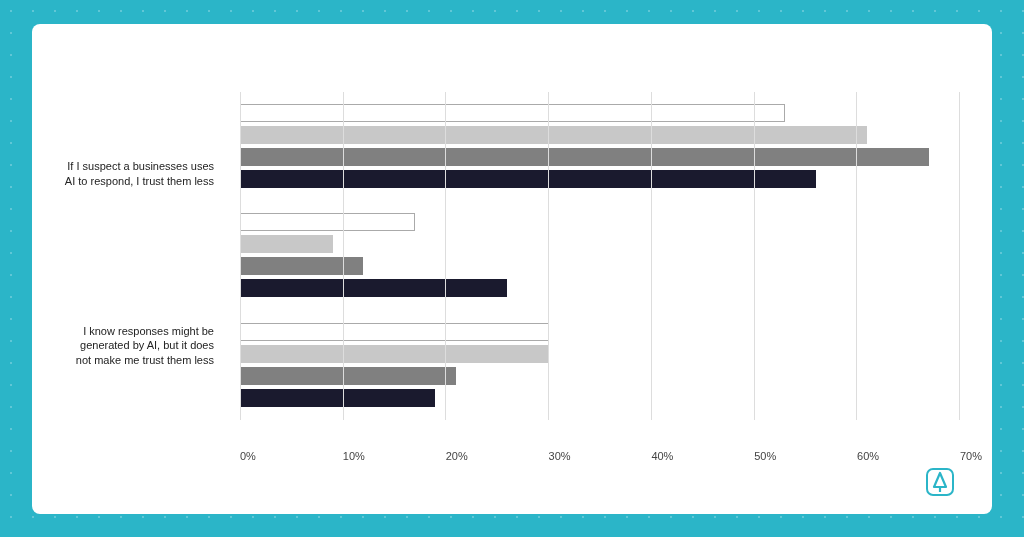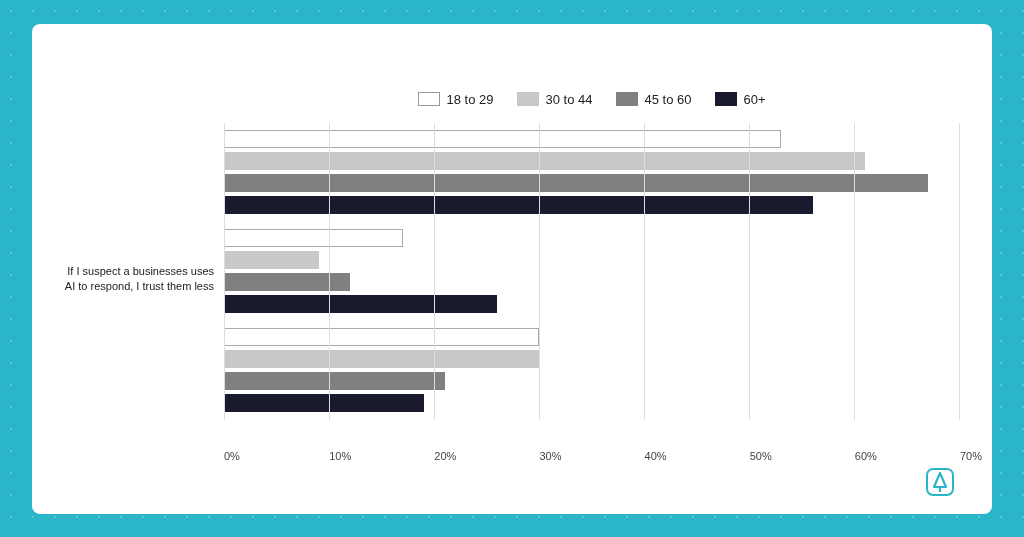--- a/index.html
+++ b/index.html
@@ -64,21 +64,21 @@
 
     .legend-swatch {
       width: 22px;
       height: 14px;
       border: 1px solid #999;
     }
 
     .chart-area {
       display: flex;
       flex: 1;
-      gap: 0;
+      gap: 16px;
     }
 
     .y-labels {
       width: 160px;
       flex-shrink: 0;
       display: flex;
       flex-direction: column;
       justify-content: space-around;
       padding-right: 10px;
       padding-bottom: 26px;
@@ -196,44 +196,26 @@
 </head>
 <body>
 
 <div class="card">
 
   <div class="title">
     <span></span><br>
     <span></span>
   </div>
 
-  <div class="legend">
-
-  <div class="legend-item">
-        <div class="legend-swatch" style="background: rgb(255, 255, 255); border: 1px solid rgb(153, 153, 153);"></div>
-        <span>18 to 29</span>
-      </div>
-      <div class="legend-item">
-        <div class="legend-swatch" style="background: rgb(200, 200, 200); border: none;"></div>
-        <span>30 to 44</span>
-      </div>
-      <div class="legend-item">
-        <div class="legend-swatch" style="background: rgb(128, 128, 128); border: none;"></div>
-        <span>45 to 60</span>
-      </div>
-      <div class="legend-item">
-        <div class="legend-swatch" style="background: rgb(26, 26, 46); border: none;"></div>
-        <span>60+</span>
-      </div>
-    </div>
 
   <div class="chart-area">
     <div class="y-labels">
 
     <div class="y-label">If I suspect a businesses uses AI to respond, I trust them less</div>
+        <div class="y-label">I know responses might be generated by AI, but it does not make me trust them less</div>
       </div>
     <div class="chart-body">
       <div class="bars-area">
         <div class="grid-lines">
 
         <div class="grid-line"></div>
             <div class="grid-line"></div>
             <div class="grid-line"></div>
             <div class="grid-line"></div>
             <div class="grid-line"></div>

